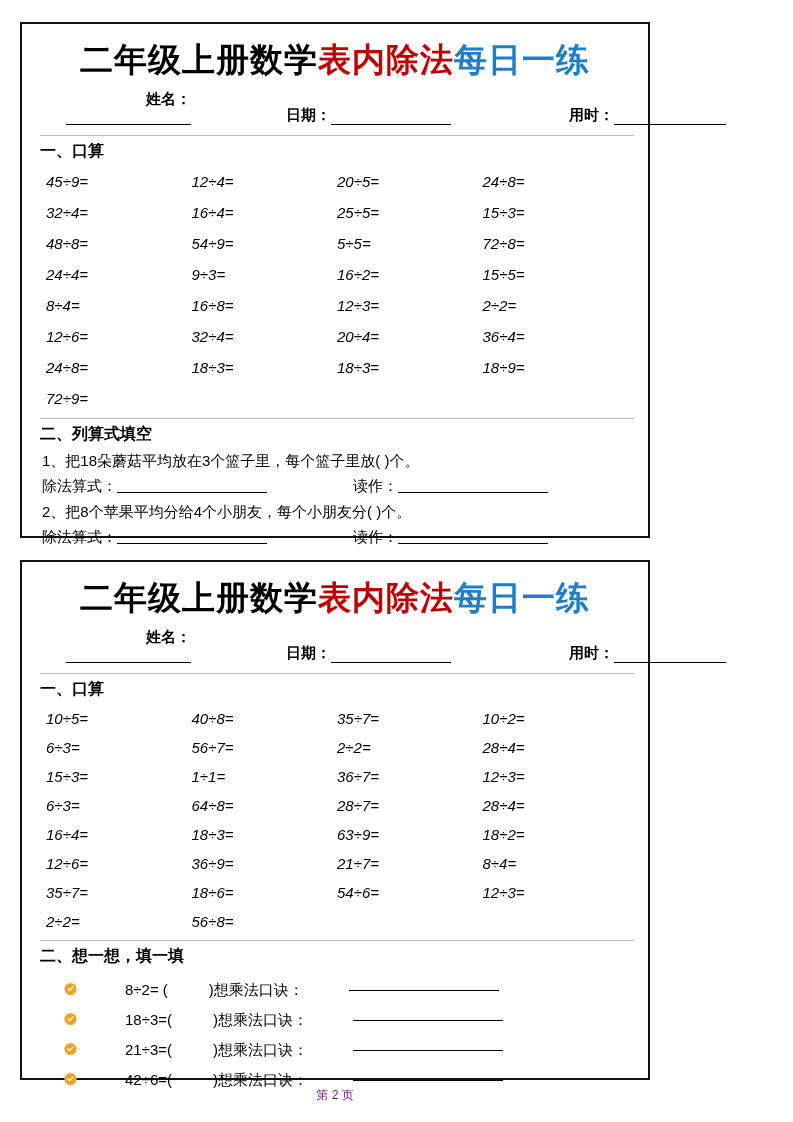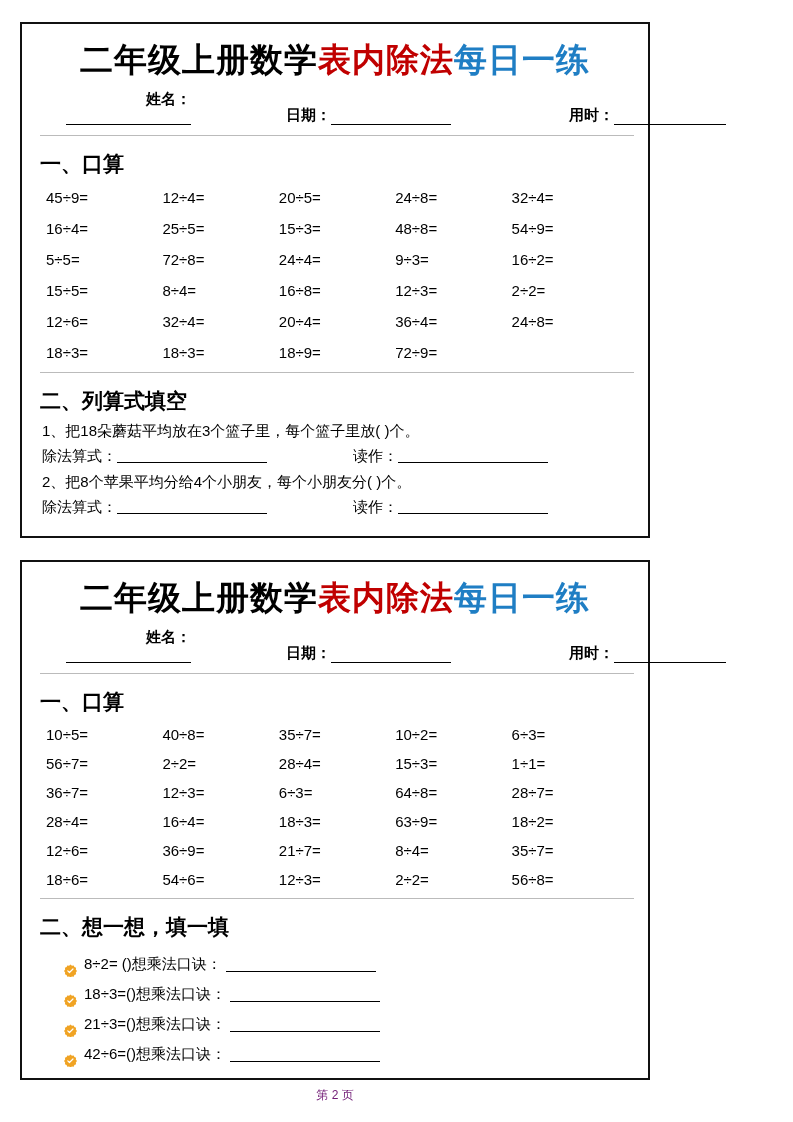--- a/index.html
+++ b/index.html
@@ -66,33 +66,34 @@
   }
   .i1 { margin-left: 22px; flex-direction: column; }
   .i1 .blank { width: 125px; }
   .i2 { margin-left: 95px; }
   .i2 .blank { width: 120px; }
   .i3 { margin-left: 118px; }
   .i3 .blank { width: 112px; }
 
   
   .sec-head {
-    font-size: 21px;
+    font-size: 16px;
     font-weight: bold;
     margin: 4px 0 4px 4px;
     border-top: 1px solid #bbb;
-    padding-top: 14px;
+    padding-top: 5px;
   }
 
   
   .grid {
     display: grid;
-    grid-template-columns: repeat(5, 1fr);
+    grid-template-columns: repeat(4, 1fr);
     row-gap: 0px;
     margin: 2px 6px 2px 10px;
+    font-style: italic;
   }
   .cell {
     font-size: 15px;
     line-height: 31px;
     white-space: nowrap;
   }
   .grid.compact .cell { line-height: 29px; }
 
   
   .fill-line {
@@ -111,24 +112,25 @@
     font-size: 15px;
     margin: 6px 0 0 6px;
     white-space: nowrap;
   }
   .sub-line .spacer { display: inline-block; width: 86px; }
 
   
   .think-list { margin: 8px 0 0 28px; }
   .think-item {
     display: flex;
-    align-items: center;
+    align-items: flex-start;
     font-size: 15px;
     line-height: 30px;
     white-space: nowrap;
+    gap: 41px;
   }
   .bullet {
     width: 13px;
     height: 13px;
     margin-right: 7px;
     flex: none;
     display: inline-block;
   }
   .think-item .eq { display: inline-block; }
   .think-item .ul-w150 { margin-left: 4px; }

